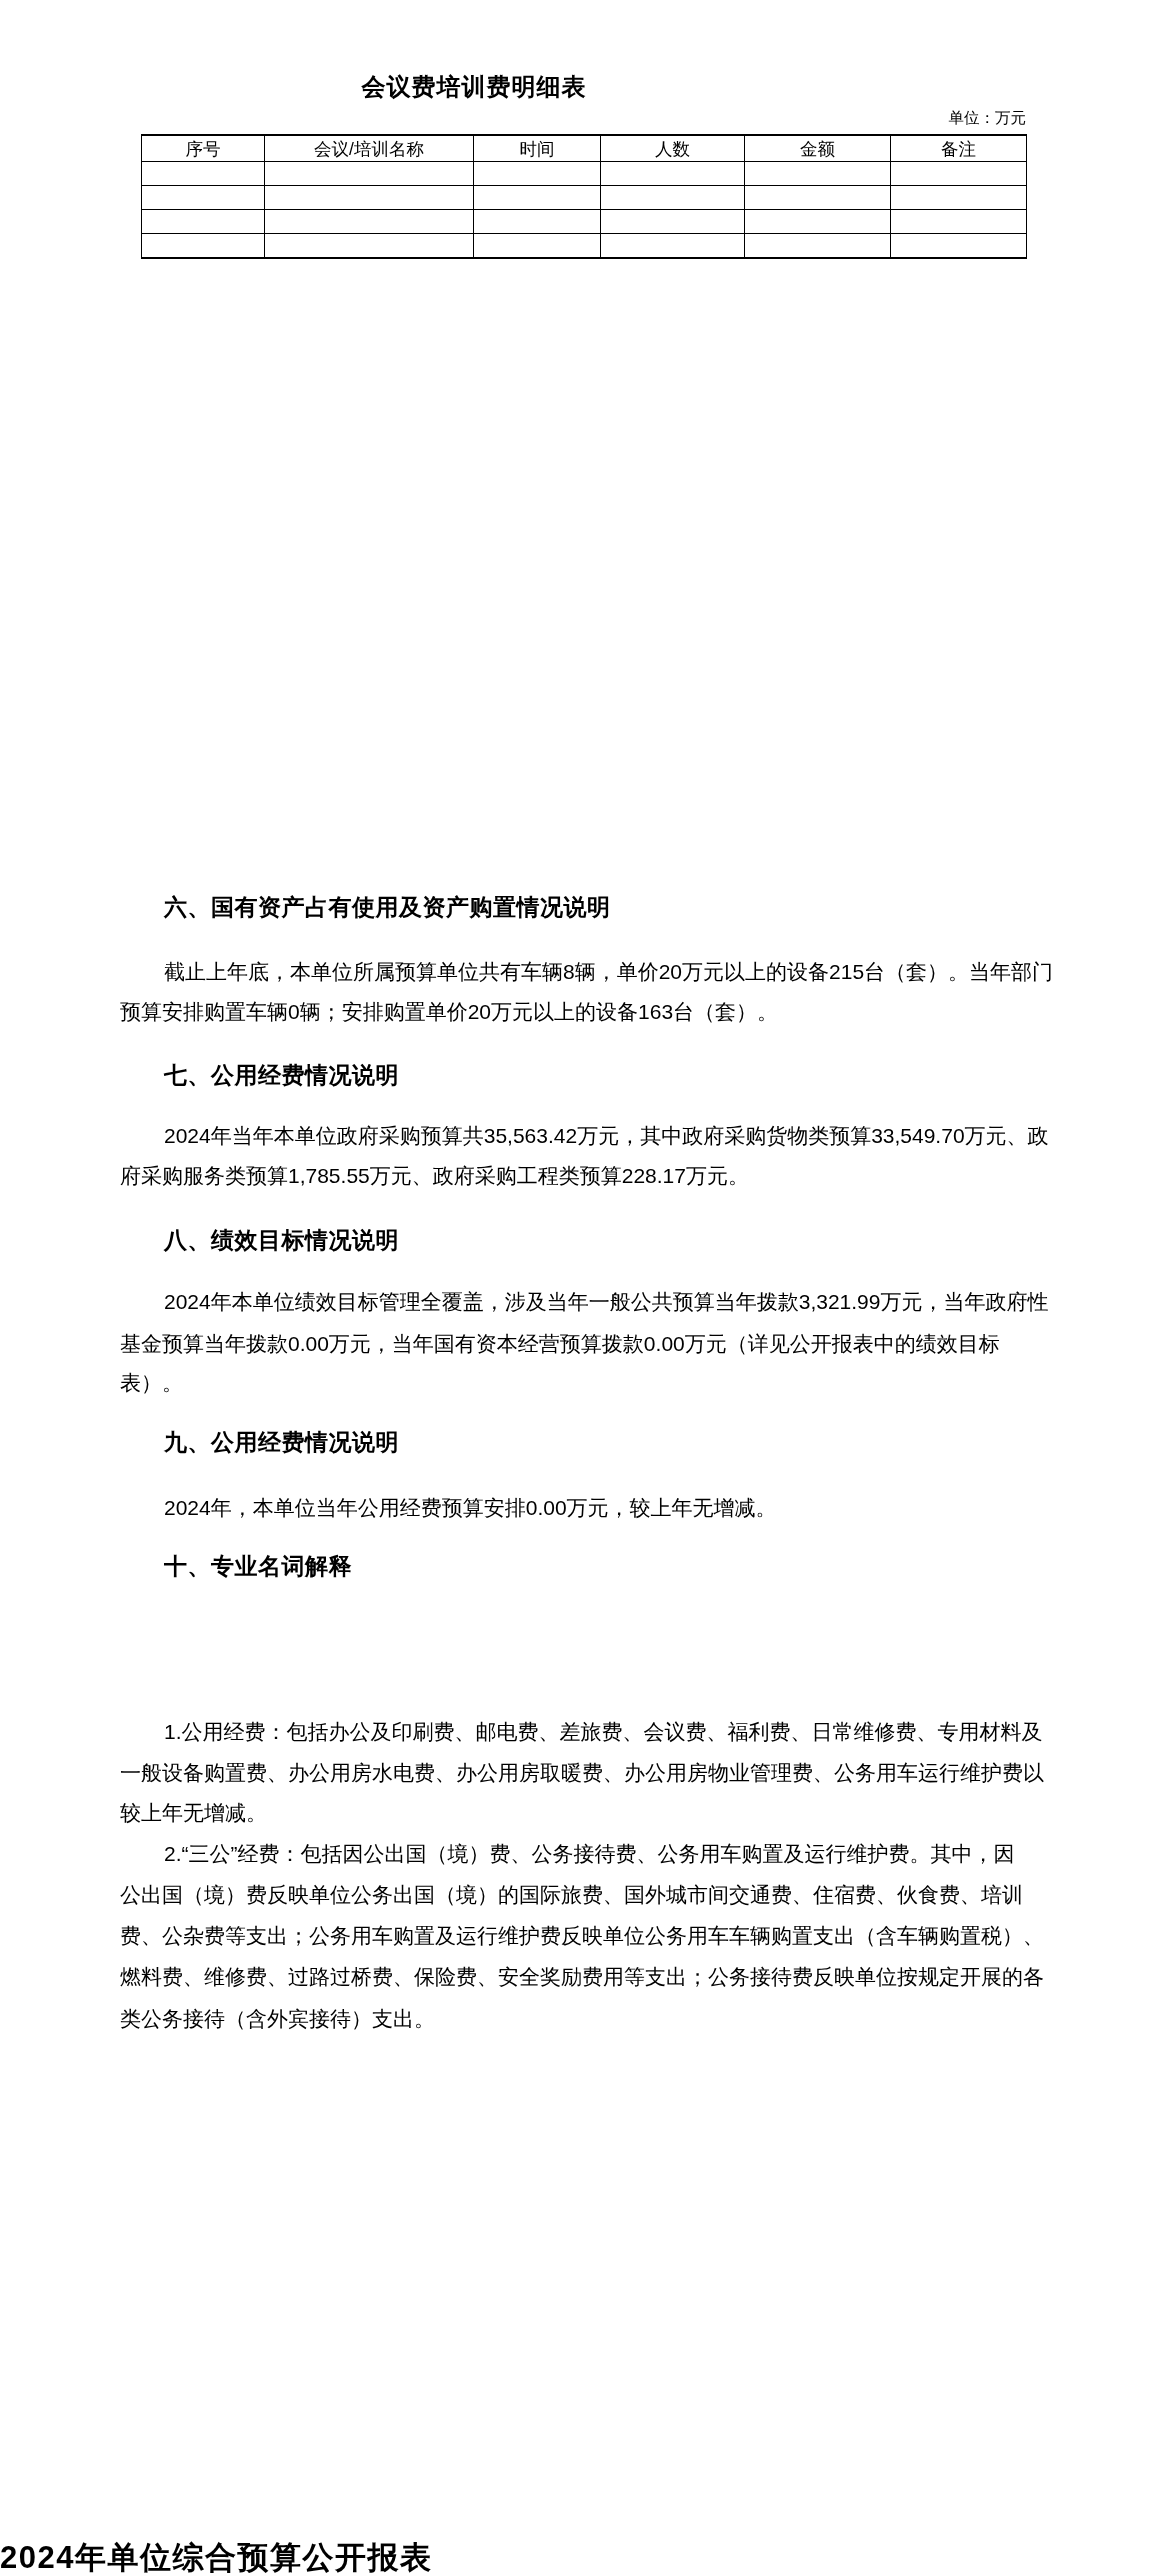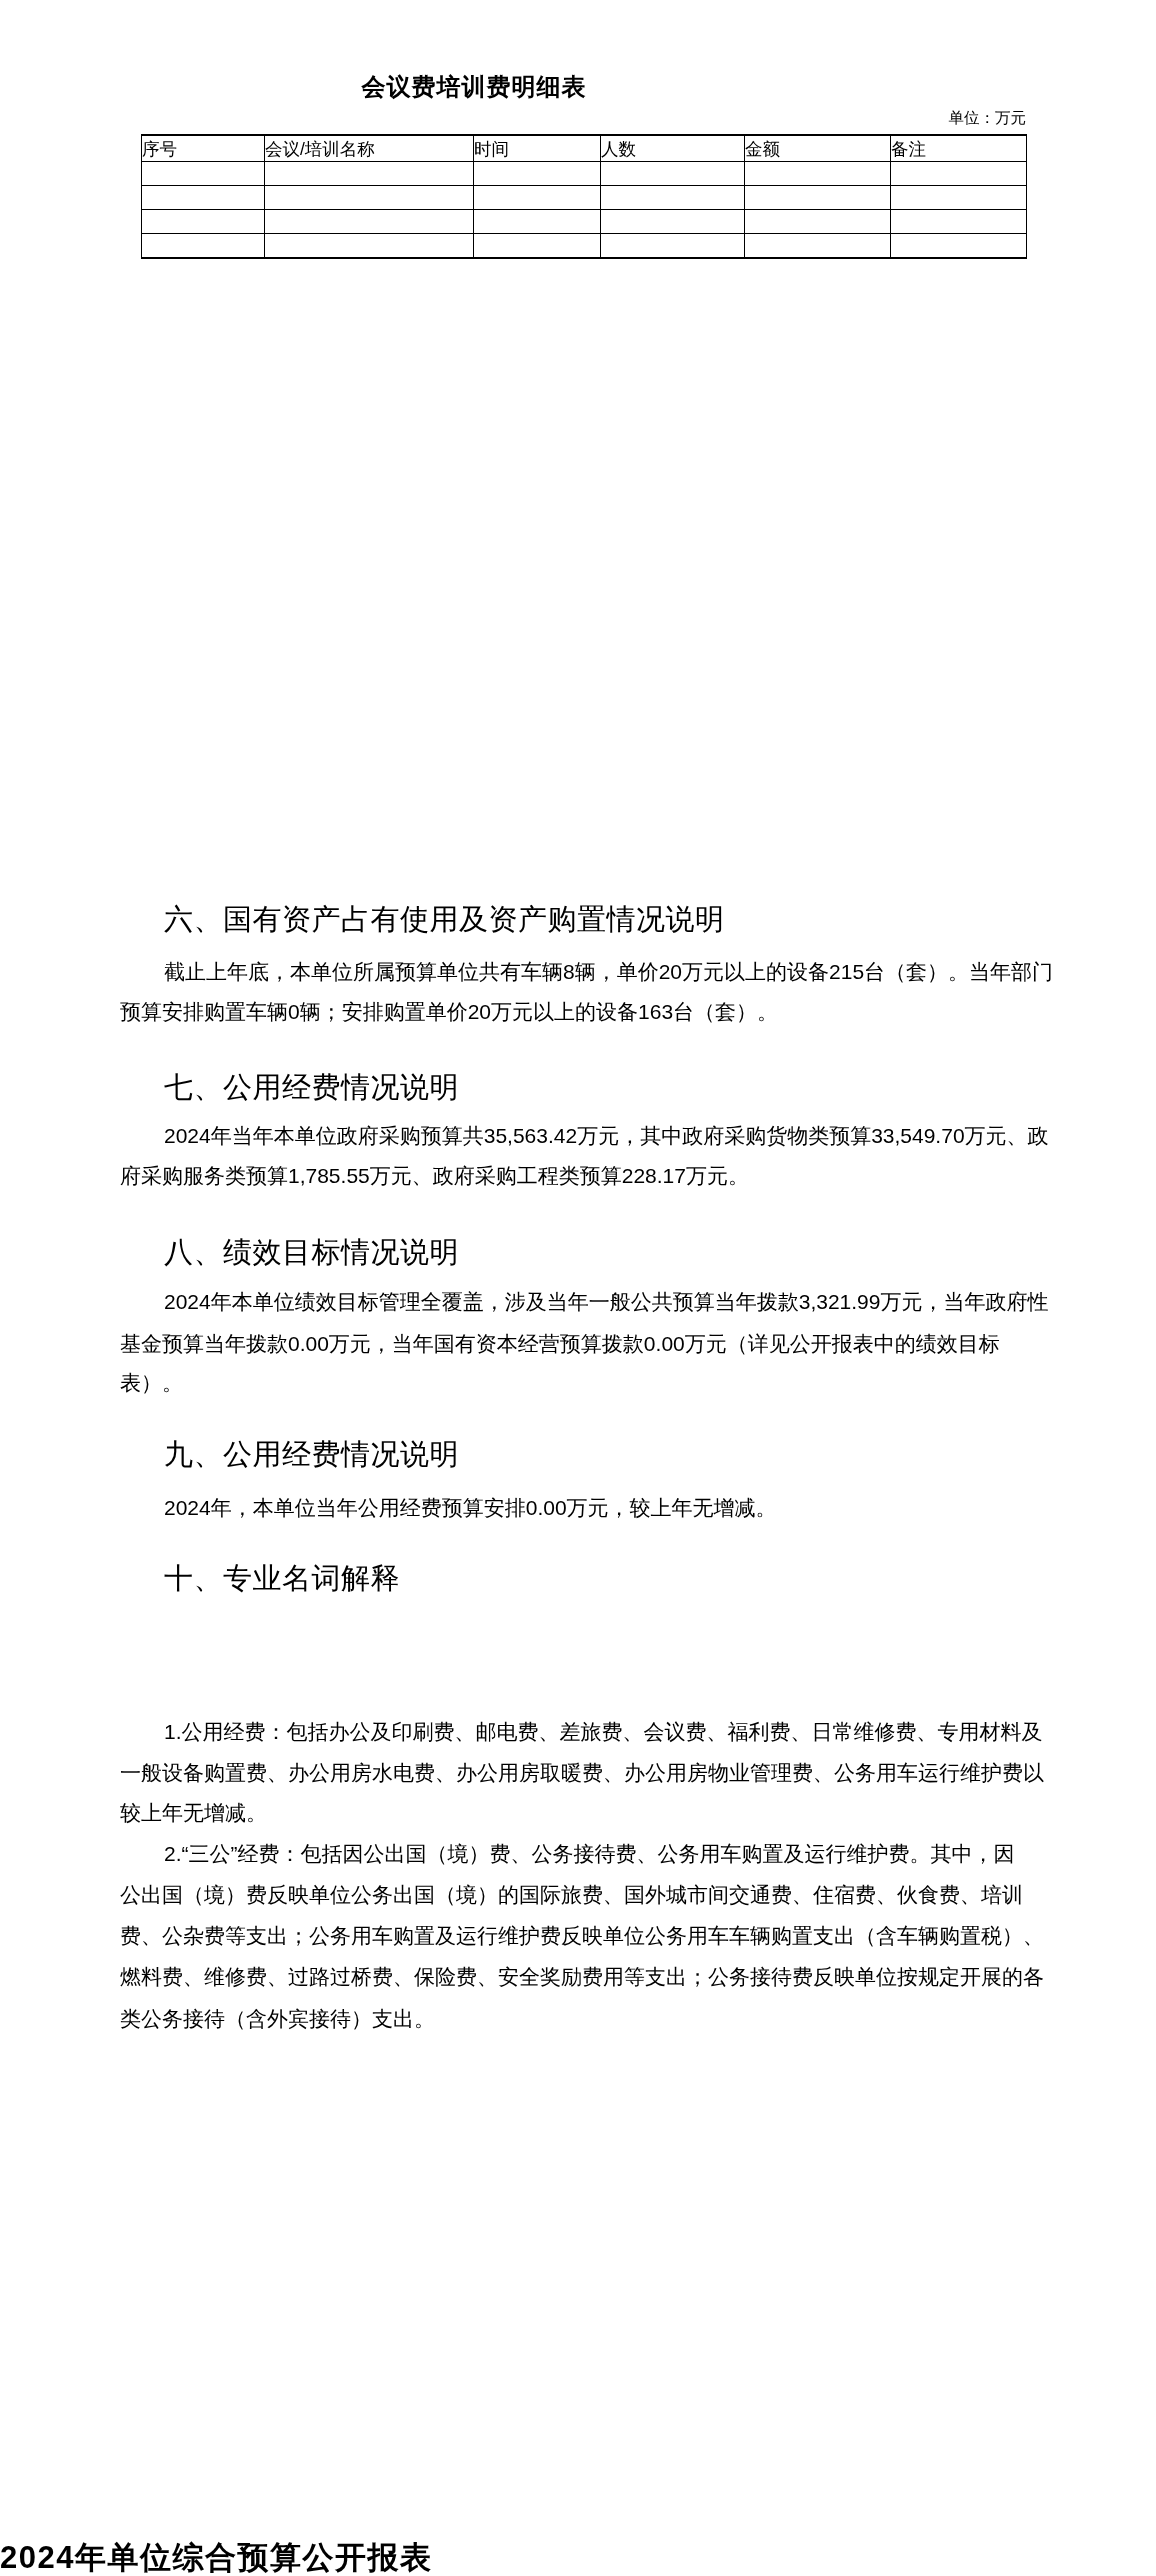--- a/index.html
+++ b/index.html
@@ -31,40 +31,40 @@
     border-collapse:collapse;
     table-layout:fixed;
     border-top:2.1px solid #000;
     border-bottom:2.1px solid #000;
   }
   table.detail th, table.detail td{
     border-left:1px solid #000;
     border-right:1px solid #000;
     border-top:1.5px solid #000;
     border-bottom:1.5px solid #000;
-    padding:0; text-align:left; vertical-align:middle;
+    padding:0; text-align:center; vertical-align:middle;
     font-family:"Liberation Sans", sans-serif;
     font-weight:normal; font-size:17.5px;
     overflow:hidden; white-space:nowrap;
   }
   table.detail th{height:25px;}
   table.detail td{height:23px;}
   
   .t{
     position:absolute; left:120px;
     font-size:21px; line-height:31px;
     white-space:nowrap;
     font-family:Liberation Sans, sans-serif;
   }
   .ind{left:164px;}
   .h{
     position:absolute; left:164px;
     font-family:"Liberation Sans", sans-serif;
-    font-weight:normal; font-size:29px; line-height:31px;
-    white-space:nowrap; letter-spacing:0.5px;margin-top:12px;
+    font-weight:bold; font-size:23px; line-height:31px;
+    white-space:nowrap; letter-spacing:0.5px;
   }
   .report-title{
     position:absolute; top:2540px; left:0; width:1157px;
     text-align:left;
     font-family:"Liberation Sans", sans-serif;
     font-weight:bold; font-size:31px; line-height:36px;
     letter-spacing:1.5px;
   }
 </style>
 </head>

